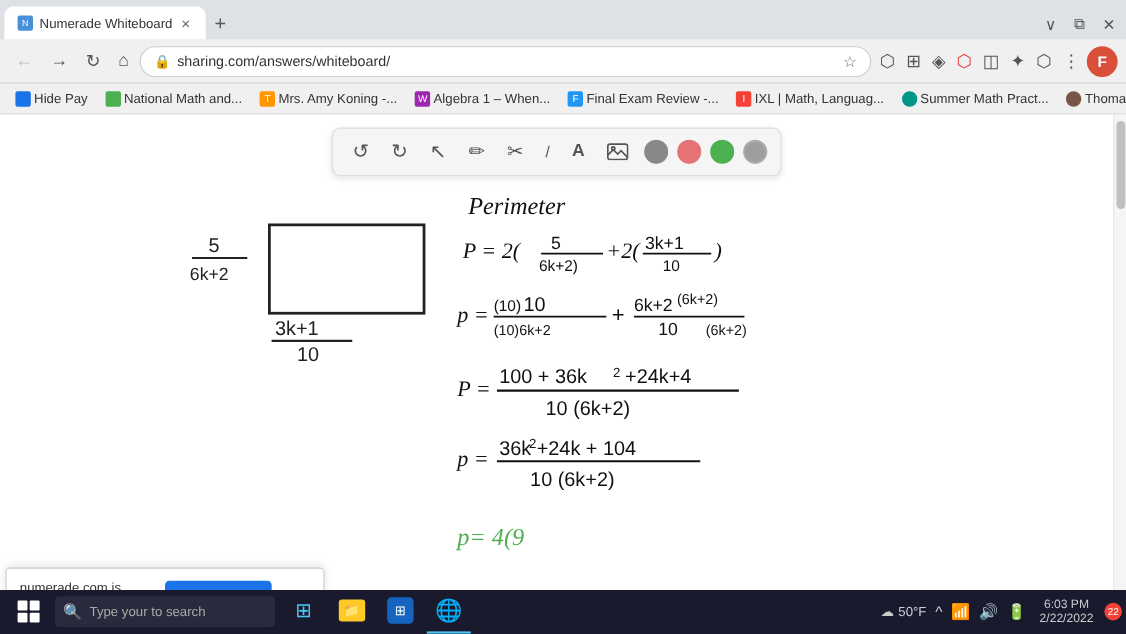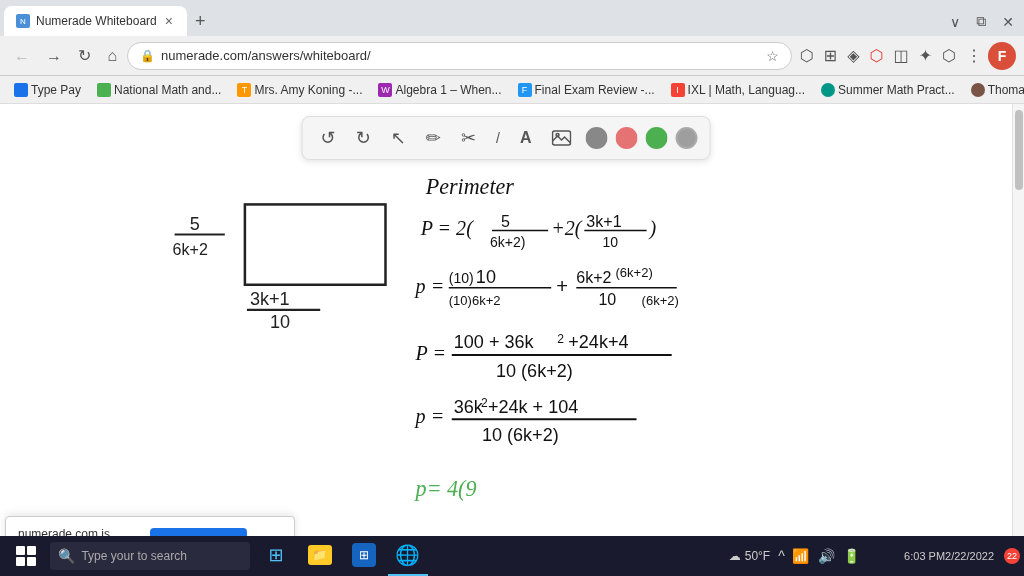--- a/index.html
+++ b/index.html
@@ -63,21 +63,21 @@
     .search-icon-tb { color: #aaa; font-size: 14px; }
     .search-text-tb { color: #aaa; font-size: 12px; }
     .taskbar-apps { display: flex; gap: 4px; margin-left: 4px; }
     .taskbar-app { width: 40px; height: 40px; display: flex; align-items: center; justify-content: center; cursor: pointer; border-bottom: 2px solid transparent; }
     .taskbar-app.active { border-bottom-color: #4fc3f7; }
     .app-icon-circle { width: 24px; height: 24px; border-radius: 50%; display: flex; align-items: center; justify-content: center; font-size: 14px; }
     .taskbar-right { margin-left: auto; display: flex; align-items: center; gap: 6px; }
     .weather-widget { display: flex; align-items: center; gap: 4px; color: #ccc; font-size: 12px; }
     .system-tray { display: flex; align-items: center; gap: 4px; }
     .tray-icon { color: #ccc; font-size: 14px; cursor: pointer; padding: 2px; }
-    .clock-area { display: flex; flex-direction: row; align-items: center; color: #ccc; font-size: 11px; cursor: pointer; padding: 0 4px; margin-left: 31px; }
+    .clock-area { display: flex; flex-direction: column; align-items: center; color: #ccc; font-size: 11px; cursor: pointer; padding: 0 4px; }
     .notification-badge { background: #f44336; color: white; font-size: 9px; width: 16px; height: 16px; border-radius: 50%; display: flex; align-items: center; justify-content: center; cursor: pointer; }
 
     
     .wb-canvas { position: absolute; top: 0; left: 0; width: 100%; height: 100%; }
   </style>
 </head>
 <body>
 
 <div class="browser-frame">
 
@@ -95,42 +95,42 @@
     </div>
   </div>
 
   <div class="address-bar">
     <button class="nav-btn disabled">←</button>
     <button class="nav-btn">→</button>
     <button class="nav-btn">↻</button>
     <button class="nav-btn">⌂</button>
     <div class="url-bar">
       <span class="url-secure">🔒</span>
-      <span class="url-text">numerade.com/answers/whiteboard/</span>
+      <span class="url-text">sharing.com/answers/whiteboard/</span>
       <div class="url-icons">
         <button class="url-icon-btn">☆</button>
       </div>
     </div>
     <div class="toolbar-icons">
       <button class="toolbar-icon-btn">⬡</button>
       <button class="toolbar-icon-btn">⊞</button>
       <button class="toolbar-icon-btn">◈</button>
       <button class="toolbar-icon-btn" style="color:#e53935;">⬡</button>
       <button class="toolbar-icon-btn">◫</button>
       <button class="toolbar-icon-btn">✦</button>
       <button class="toolbar-icon-btn">⬡</button>
       <button class="toolbar-icon-btn">⋮</button>
       <button class="profile-btn">F</button>
     </div>
   </div>
 
   <div class="bookmarks-bar">
     <div class="bookmark-item">
       <div class="bookmark-favicon" style="background:#1a73e8;"></div>
-      <span>Type Pay</span>
+      <span>Hide Pay</span>
     </div>
     <div class="bookmark-item">
       <div class="bookmark-favicon" style="background:#4caf50;"></div>
       <span>National Math and...</span>
     </div>
     <div class="bookmark-item">
       <div class="bookmark-favicon" style="background:#ff9800;font-size:9px;color:white;display:flex;align-items:center;justify-content:center;">T</div>
       <span>Mrs. Amy Koning -...</span>
     </div>
     <div class="bookmark-item">

